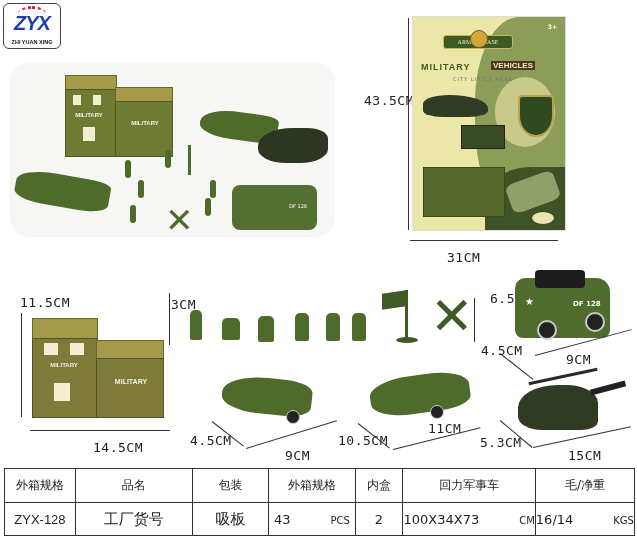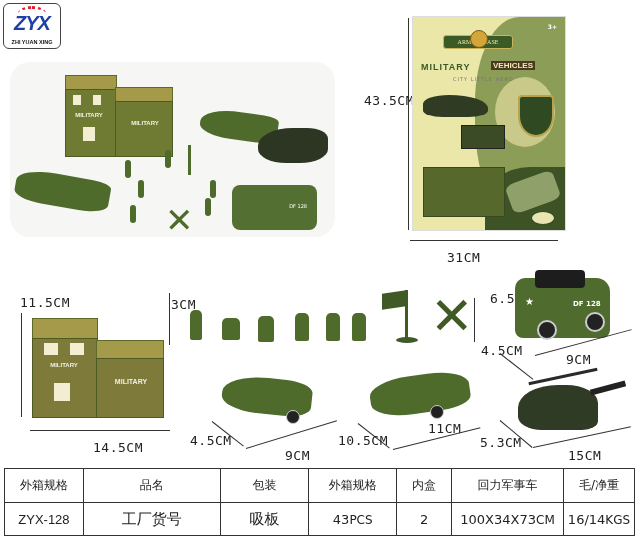--- a/index.html
+++ b/index.html
@@ -23,21 +23,21 @@
   .bldg .roofL { position:absolute; background:#a59a4a; border:1px solid #5d6b2a; }
   .bldg .wall { position:absolute; background:#6f7b33; border:1px solid #4d5a22; }
   .bldg .sign { position:absolute; color:#f0f0e0; font-family:"Liberation Sans", sans-serif; font-weight:bold; font-size:6px; text-align:center; }
   .bldg .win { position:absolute; background:#f3eed2; }
 
   
   table.spec { position:absolute; left:4px; top:468px; width:631px; height:67px; border-collapse:collapse; font-family:"DejaVu Sans", sans-serif; }
   table.spec td { border:1.5px solid #333; text-align:center; color:#222; padding:0; }
   table.spec tr.head td { font-size:12px; height:33px; }
   table.spec tr.vals td { font-size:13px; height:32px; }
-  .unit { font-size:12px; }
+  .unit { font-size:10px;padding-left:40px; }
   .mono { font-family:Liberation Sans, sans-serif; }
 
   
   .card { left:412px; top:16px; width:152px; height:213px; background:#eae7a9; border:1px solid #ddd; overflow:hidden; }
   .card .camo1 { position:absolute; right:-20px; top:0; width:110px; height:213px; background:#7a8f48; border-radius:40% 0 0 50%; opacity:0.85; }
   .card .camo2 { position:absolute; right:10px; top:60px; width:60px; height:70px; background:#c9c98a; border-radius:50%; }
   .card .camo3 { position:absolute; right:-10px; top:150px; width:90px; height:70px; background:#3d5325; border-radius:50% 0 0 0; }
   .card .banner { position:absolute; left:30px; top:18px; width:68px; height:12px; background:#3c5a23; border:1px solid #c8b45a; border-radius:3px; color:#f1e7b0; font-family:"Liberation Serif", serif; font-size:6px; text-align:center; line-height:12px; }
   .card .emblem { position:absolute; left:57px; top:13px; width:16px; height:16px; border-radius:50%; background:#d4a63a; border:1px solid #7b5a10; }
   .card .title { position:absolute; left:8px; top:45px; font-family:"Liberation Sans", sans-serif; font-weight:bold; font-size:9px; color:#3c5a23; letter-spacing:1px; }

